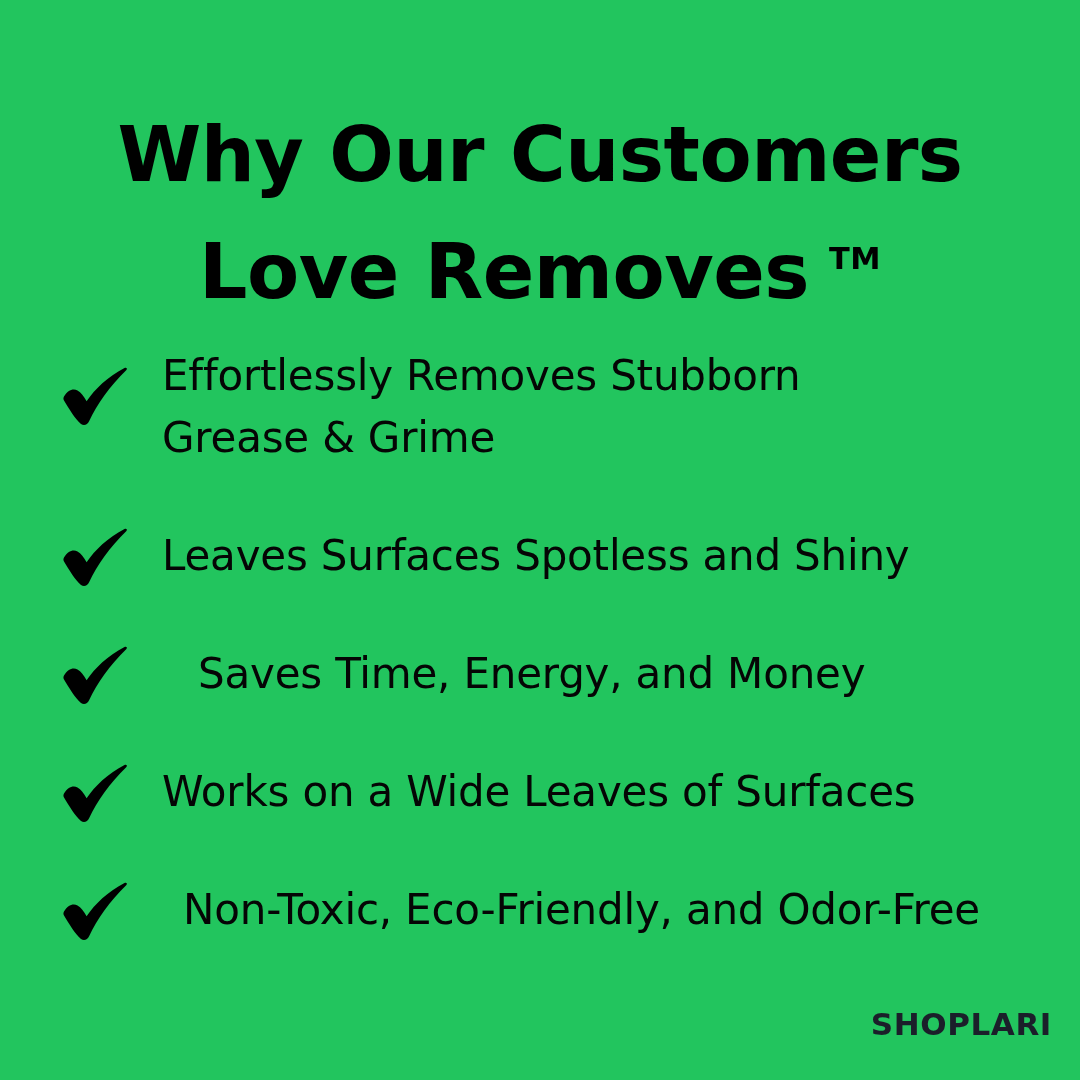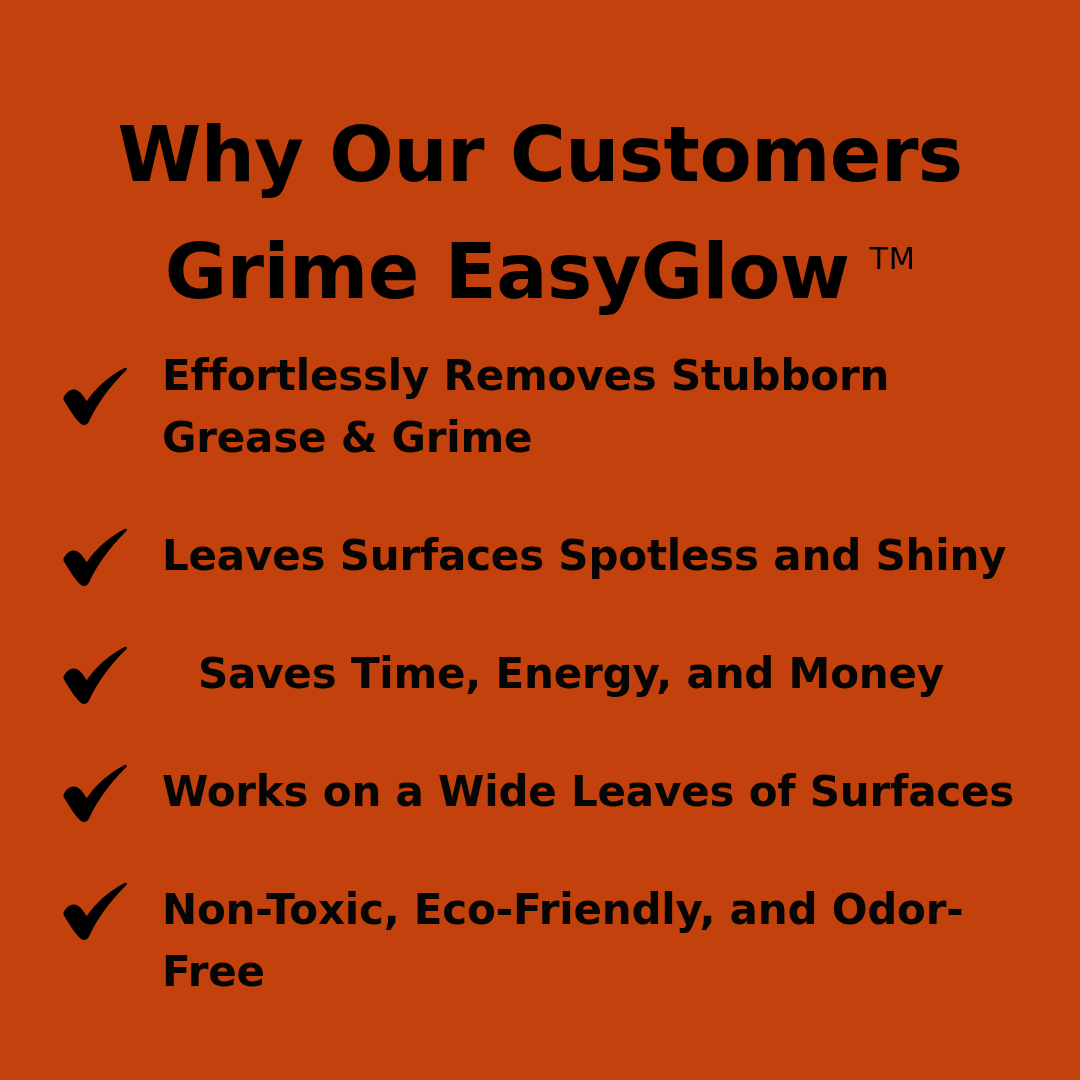--- a/index.html
+++ b/index.html
@@ -12,21 +12,21 @@
     height: 1080px;
     background: #ffffff;
     font-family: "Liberation Sans", sans-serif;
     overflow: hidden;
   }
 
   .canvas {
     position: relative;
     width: 1080px;
     height: 1080px;
-    background: #c2410c;
+    background: #22c55e;
     box-sizing: border-box;
   }
 
   
   .headline {
     position: absolute;
     top: 52px;
     left: 0;
     width: 1080px;
     text-align: center;
@@ -38,21 +38,21 @@
     color: #000000;
     white-space: nowrap;
   }
   .headline .line {
     display: block;
   }
   .tm {
     font-size: 0.40em;
     vertical-align: 0.95em;
     letter-spacing: 0.5px;
-    font-weight: normal;
+    font-weight: bold;
     margin-left: 20px;
   }
 
   
   .benefits {
     position: absolute;
     top: 345px;
     left: 62px;
     width: 980px;
   }
@@ -61,21 +61,21 @@
     position: relative;
     display: flex;
     align-items: flex-start;
     min-height: 62px;
   }
   
   .benefit-row.r0 { margin-bottom: 56px; }
   .benefit-row.r1 { margin-bottom: 56px; align-items: flex-end; }
   .benefit-row.r2 { margin-bottom: 56px; gap: 36px; }
   .benefit-row.r3 { margin-bottom: 56px; }
-  .benefit-row.r4 { margin-bottom: 0; }
+  .benefit-row.r4 { margin-bottom: 0; gap: 21px; }
 
   .check-wrap {
     flex: 0 0 100px;
     width: 100px;
     height: 62px;
     display: flex;
     align-items: center;
     justify-content: flex-start;
     padding-top: 4px;
     box-sizing: border-box;
@@ -86,21 +86,21 @@
   }
   .check-wrap svg {
     display: block;
     width: 68px;
     height: 60px;
   }
 
   .benefit-text {
     flex: 1 1 auto;
     font-family: "DejaVu Sans", sans-serif;
-    font-weight: 700;
+    font-weight: 400;
     font-size: 42px;
     line-height: 62px;
     color: #050505;
     letter-spacing: -0.2px;
     white-space: pre-line;
     padding-top: 0;
   }
 
   
   .brand {
@@ -115,21 +115,21 @@
     line-height: 1;
   }
 </style>
 </head>
 <body>
 
 <div class="canvas">
 
   <h1 class="headline">
     <span class="line">Why Our Customers</span>
-    <span class="line"><span>Grime EasyGlow</span><span class="tm">TM</span></span>
+    <span class="line"><span>Love Removes</span><span class="tm">TM</span></span>
   </h1>
 
   <ul class="benefits" style="list-style:none;margin:0;padding:0;">
 
     <li class="benefit-row r0">
       <span class="check-wrap">
         <svg viewBox="0 0 68 60" xmlns="http://www.w3.org/2000/svg" aria-hidden="true">
           <path d="M2.0 29.5 C5.5 23.5 11.0 21.0 15.5 23.5 C19.0 25.4 21.8 29.4 24.6 34.2 C33.0 22.0 45.5 9.8 62.5 1.0 C64.5 0.2 65.8 1.6 64.2 3.2 C48.0 19.2 35.0 37.0 27.2 54.0 C25.5 57.8 22.0 59.2 19.0 57.0 C13.5 52.8 6.5 41.0 2.0 33.5 C1.2 32.2 1.3 30.6 2.0 29.5 Z" fill="#000000"></path>
         </svg>
       </span>
@@ -168,14 +168,15 @@
       <span class="check-wrap">
         <svg viewBox="0 0 68 60" xmlns="http://www.w3.org/2000/svg" aria-hidden="true">
           <path d="M2.0 29.5 C5.5 23.5 11.0 21.0 15.5 23.5 C19.0 25.4 21.8 29.4 24.6 34.2 C33.0 22.0 45.5 9.8 62.5 1.0 C64.5 0.2 65.8 1.6 64.2 3.2 C48.0 19.2 35.0 37.0 27.2 54.0 C25.5 57.8 22.0 59.2 19.0 57.0 C13.5 52.8 6.5 41.0 2.0 33.5 C1.2 32.2 1.3 30.6 2.0 29.5 Z" fill="#000000"></path>
         </svg>
       </span>
       <span class="benefit-text">Non-Toxic, Eco-Friendly, and Odor-Free</span>
     </li>
 
   </ul>
 
+  <div class="brand">SHOPLARI</div>
 
 </div>
 
 </body></html>

